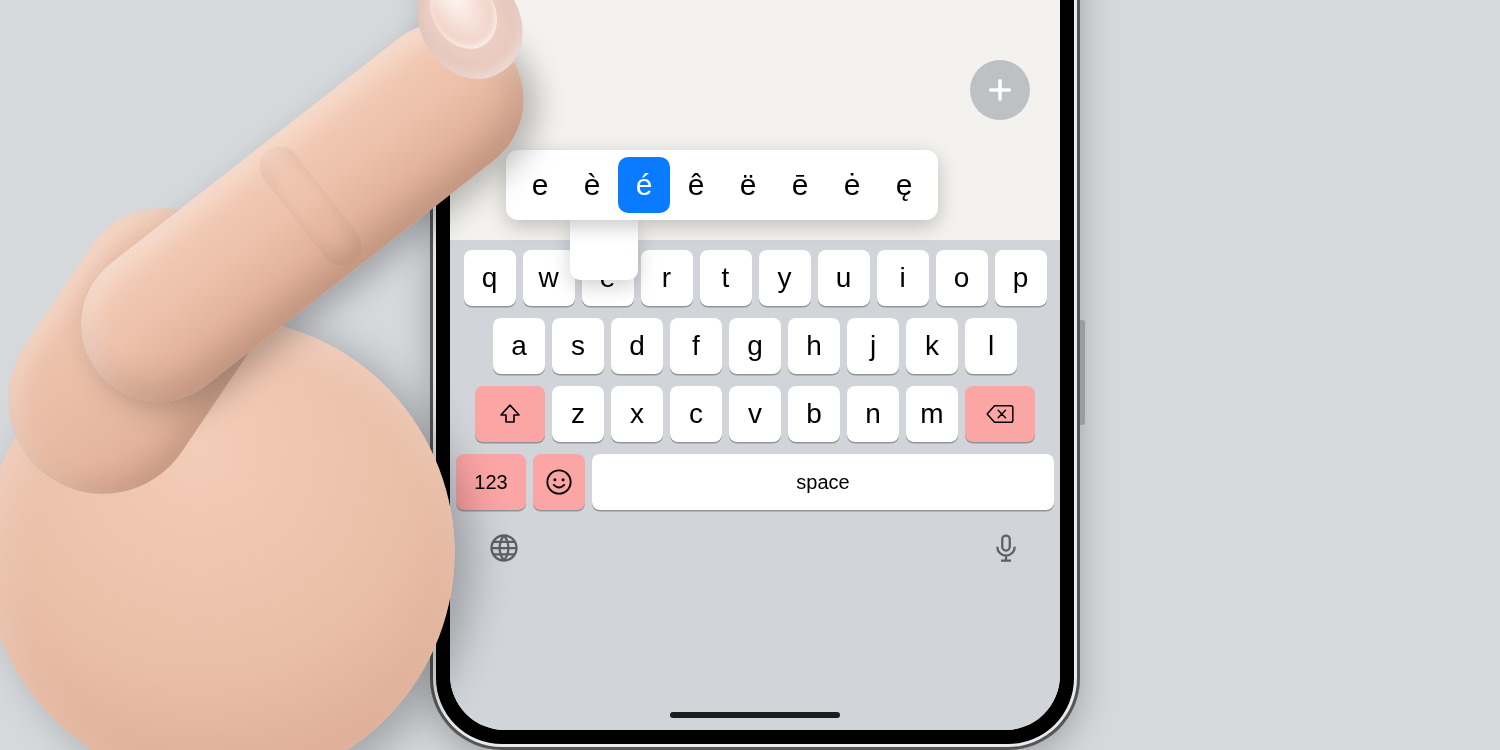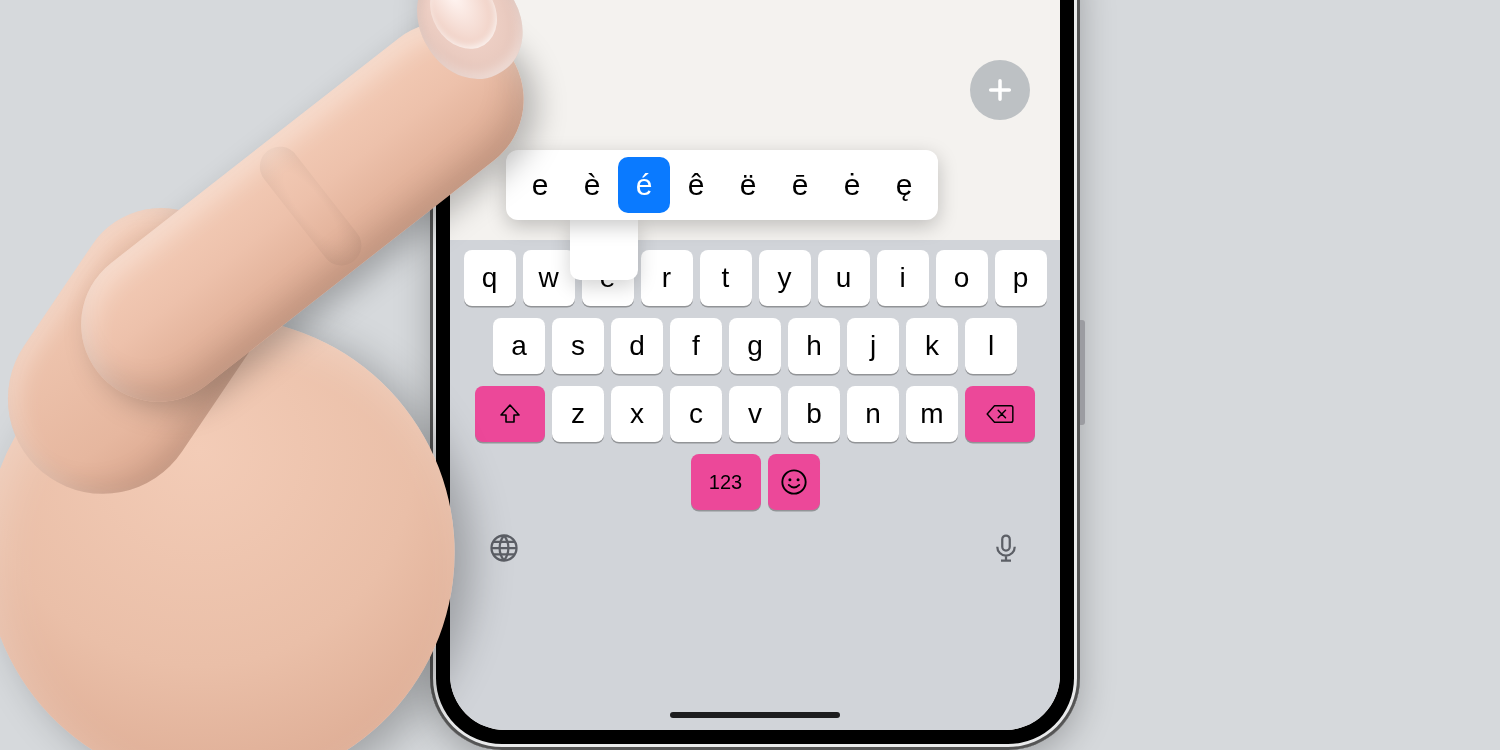--- a/index.html
+++ b/index.html
@@ -47,21 +47,21 @@
     position:absolute;left:0;right:0;bottom:0;top:300px;background:#d1d4d9;
     padding:10px 6px 0 6px;box-sizing:border-box;
   }
   .krow{display:flex;gap:7px;justify-content:center;margin-bottom:12px;}
   .key{
     height:56px;min-width:52px;background:#fff;border-radius:8px;
     box-shadow:0 1.5px 0 rgba(0,0,0,.3);
     display:flex;align-items:center;justify-content:center;
     font-size:28px;color:#000;cursor:pointer;user-select:none;
   }
-  .key.fn{background:#ec4899;}
+  .key.fn{background:#fca5a5;}
   .key.space{flex:3;font-size:20px;}
   .key.return{flex:1.6;font-size:20px;}
   .key.shift,.key.del{min-width:70px;}
   .key.emoji{min-width:52px;}
   .key.abc{min-width:70px;font-size:20px;}
   
   .util-row{display:flex;justify-content:space-between;padding:4px 26px 18px 26px;}
   .util-btn{width:44px;height:44px;display:flex;align-items:center;justify-content:center;color:#5c5f66;cursor:pointer;}
   .util-btn svg{width:30px;height:30px;stroke:#5c5f66;stroke-width:1.8;fill:none;}
   
@@ -181,20 +181,21 @@
       <div class="krow">
         <div class="key fn abc">123</div>
         <div class="key fn emoji">
           <svg class="emoji-glyph" viewBox="0 0 24 24">
             <circle cx="12" cy="12" r="10" fill="none" stroke="#000" stroke-width="1.6"></circle>
             <circle cx="8.5" cy="10" r="1.3" fill="#000"></circle>
               <circle cx="15.5" cy="10" r="1.3" fill="#000"></circle>
             <path d="M7.5 14.5 Q12 19 16.5 14.5" fill="none" stroke="#000" stroke-width="1.6" stroke-linecap="round"></path>
           </svg>
         </div>
+        <div class="key space">space</div>
       </div>
 
       <div class="util-row">
         <div class="util-btn">
           <svg viewBox="0 0 24 24">
             <circle cx="12" cy="12" r="10"></circle>
             <path d="M2 12h20M12 2a16 16 0 0 1 0 20M12 2a16 16 0 0 0 0 20"></path>
             <path d="M3.5 7h17M3.5 17h17"></path>
           </svg>
         </div>

